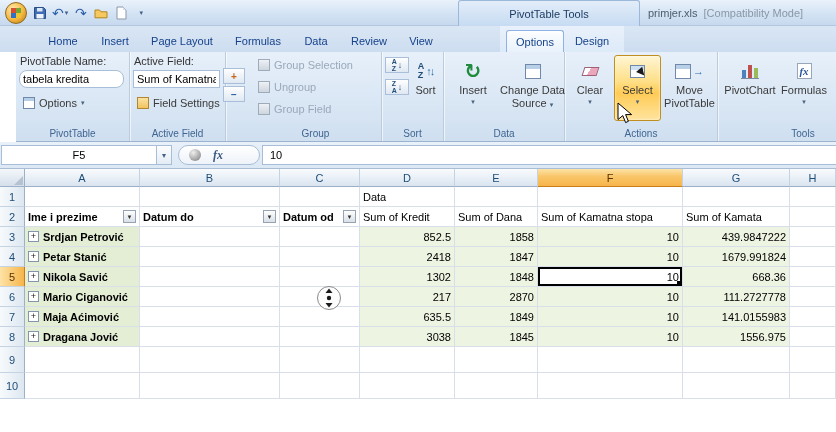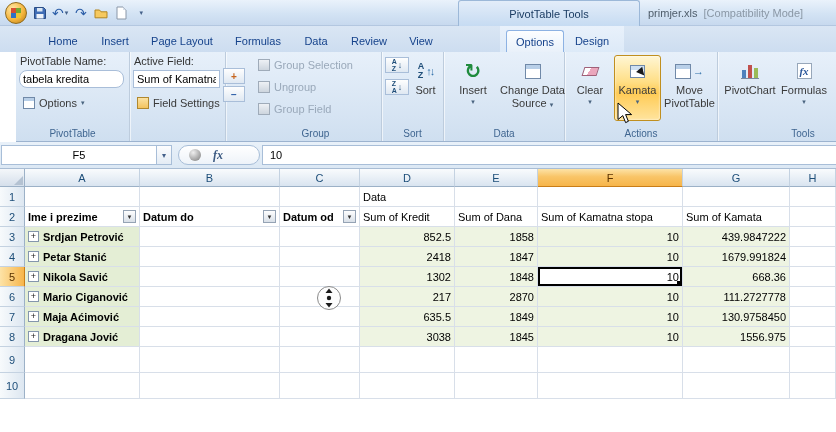--- a/index.html
+++ b/index.html
@@ -180,20 +180,21 @@
       <div class="minibtn" style="top:16px;left:93px">
           <span class="plusg">+</span>
         </div>
       <div class="minibtn" style="top:34px;left:93px">
           <span class="minusg">−</span>
         </div>
       <div class="rbtn" style="top:41px;left:3px">
         <span class="fs-icon"></span>
         <span>Field Settings</span>
       </div>
+      <div class="glabel">Active Field</div>
     </div>
 
     <div class="rgroup" style="left:234px;width:132px">
       <div class="rbtn disabled" style="top:3px;left:4px">
         <span class="gicon"></span>
         <span>Group Selection</span>
       </div>
       <div class="rbtn disabled" style="top:25px;left:4px">
         <span class="gicon"></span>
         <span>Ungroup</span>
@@ -256,21 +257,21 @@
         <span class="bicon">
             <span class="eraser-icon"></span>
           </span>
         <span class="blabel">Clear</span>
         <span class="barrow">▾</span>
       </div>
       <div class="bigbtn hot" style="left:49px;width:47px">
         <span class="bicon">
             <span class="select-icon"></span>
           </span>
-        <span class="blabel">Kamata</span>
+        <span class="blabel">Select</span>
         <span class="barrow">▾</span>
       </div>
       <div class="bigbtn" style="left:98px;width:53px">
         <span class="bicon">
             <span class="tbl-icon big"></span>
             <span class="mv-arrow">→</span>
           </span>
         <span class="blabel">Move</span>
         <span class="blabel">PivotTable</span>
       </div>
@@ -434,21 +435,21 @@
       <div class="rhdr">7</div>
       <div class="cell ca pvn">
           <span class="expand">+</span>
           <span>Maja Aćimović</span>
         </div>
       <div class="cell cb"></div>
       <div class="cell cc"></div>
       <div class="cell cd pvd num">635.5</div>
       <div class="cell ce pvd num">1849</div>
       <div class="cell cf pvd num">10</div>
-      <div class="cell cg pvd num">130.9758450</div>
+      <div class="cell cg pvd num">141.0155983</div>
       <div class="cell chh"></div>
     </div>
 
     <div class="grow">
       <div class="rhdr">8</div>
       <div class="cell ca pvn">
           <span class="expand">+</span>
           <span>Dragana Jović</span>
         </div>
       <div class="cell cb"></div>

